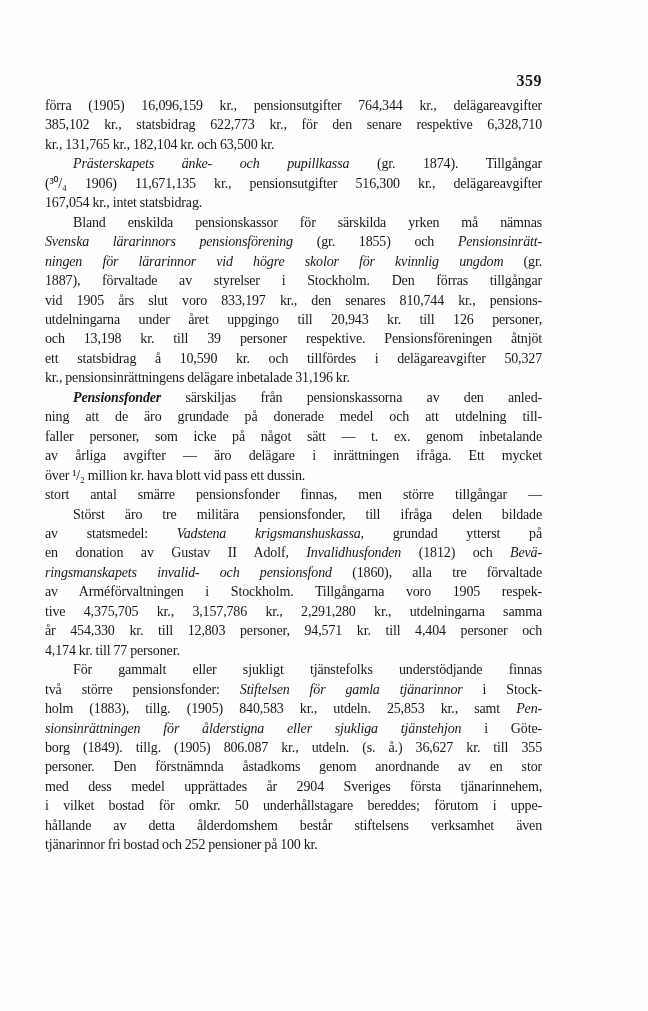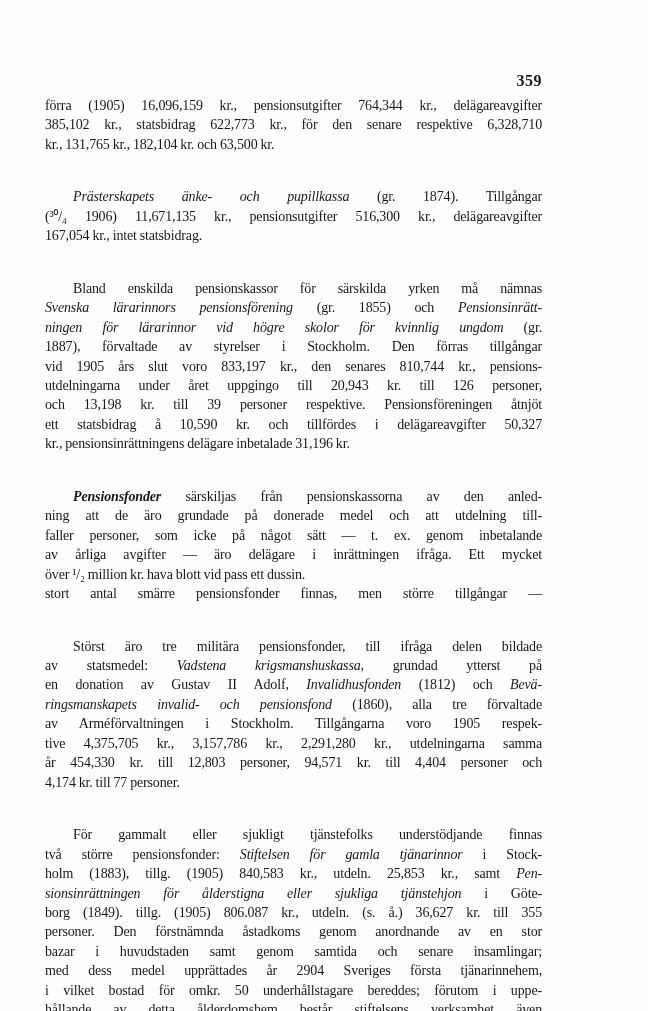--- a/index.html
+++ b/index.html
@@ -44,21 +44,20 @@
     word-spacing: -0.4px;
     text-align: justify;
     text-align-last: justify;
     white-space: nowrap;
   }
   .line.last {
     text-align-last: left;
   }
   .line.indent {
     padding-left: 28px;
-    margin-top: 33px;
   }
   .it {
     font-style: italic;
   }
   .bi {
     font-style: italic;
     font-weight: bold;
   }
 </style>
 </head>
@@ -106,20 +105,19 @@
         <div class="line"><span>år 454,330 kr. till 12,803 personer, 94,571 kr. till 4,404 personer och</span></div>
         <div class="line last"><span>4,174 kr. till 77 personer.</span></div>
       </div>
       <div class="para">
         <div class="line indent"><span>För gammalt eller sjukligt tjänstefolks understödjande finnas</span></div>
         <div class="line"><span>två större pensionsfonder: </span><span class="it">Stiftelsen för gamla tjänarinnor</span><span> i Stock-</span></div>
         <div class="line"><span>holm (1883), tillg. (1905) 840,583 kr., utdeln. 25,853 kr., samt </span><span class="it">Pen-</span></div>
         <div class="line"><span class="it">sionsinrättningen för ålderstigna eller sjukliga tjänstehjon</span><span> i Göte-</span></div>
         <div class="line"><span>borg (1849). tillg. (1905) 806.087 kr., utdeln. (s. å.) 36,627 kr. till 355</span></div>
         <div class="line"><span>personer. Den förstnämnda åstadkoms genom anordnande av en stor</span></div>
-        <div class="line"><span>bazar i huvudstaden samt genom samtida och senare insamlingar;</span></div>
         <div class="line"><span>med dess medel upprättades år 2904 Sveriges första tjänarinnehem,</span></div>
         <div class="line"><span>i vilket bostad för omkr. 50 underhållstagare bereddes; förutom i uppe-</span></div>
         <div class="line"><span>hållande av detta ålderdomshem består stiftelsens verksamhet även</span></div>
         <div class="line last"><span>tjänarinnor fri bostad och 252 pensioner på 100 kr.</span></div>
       </div>
     </div>
 </div>
 
 </body></html>

